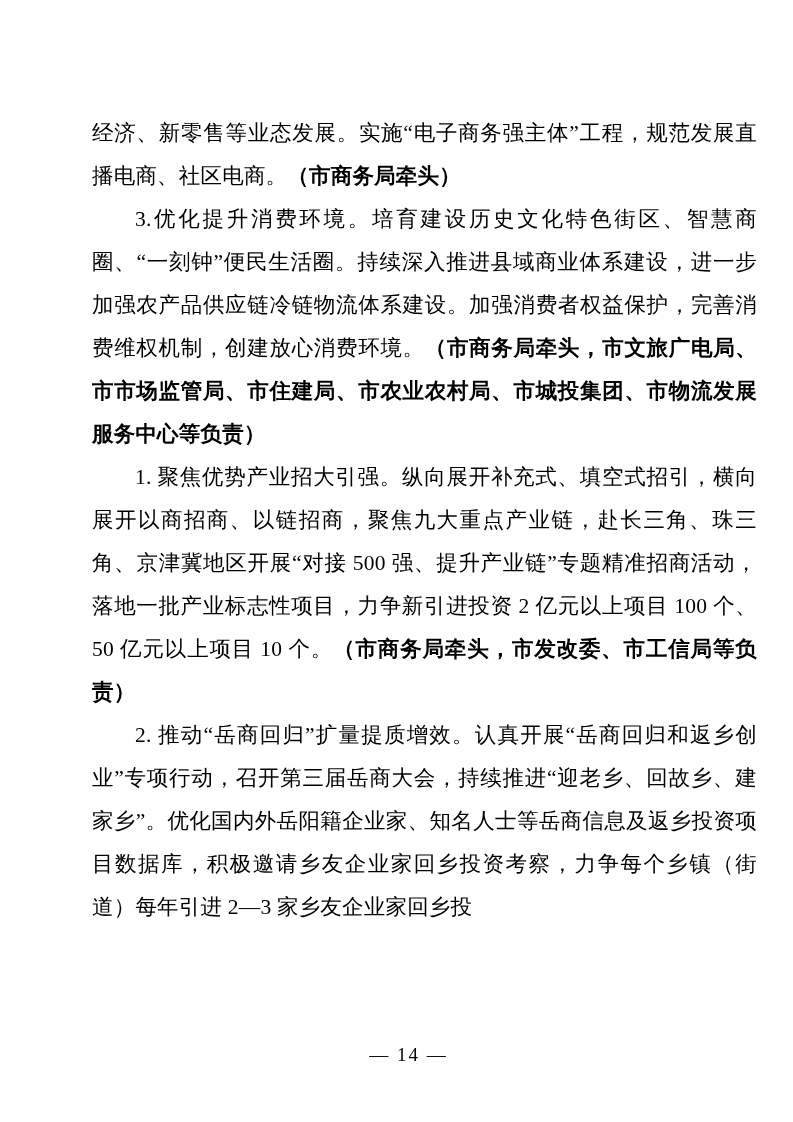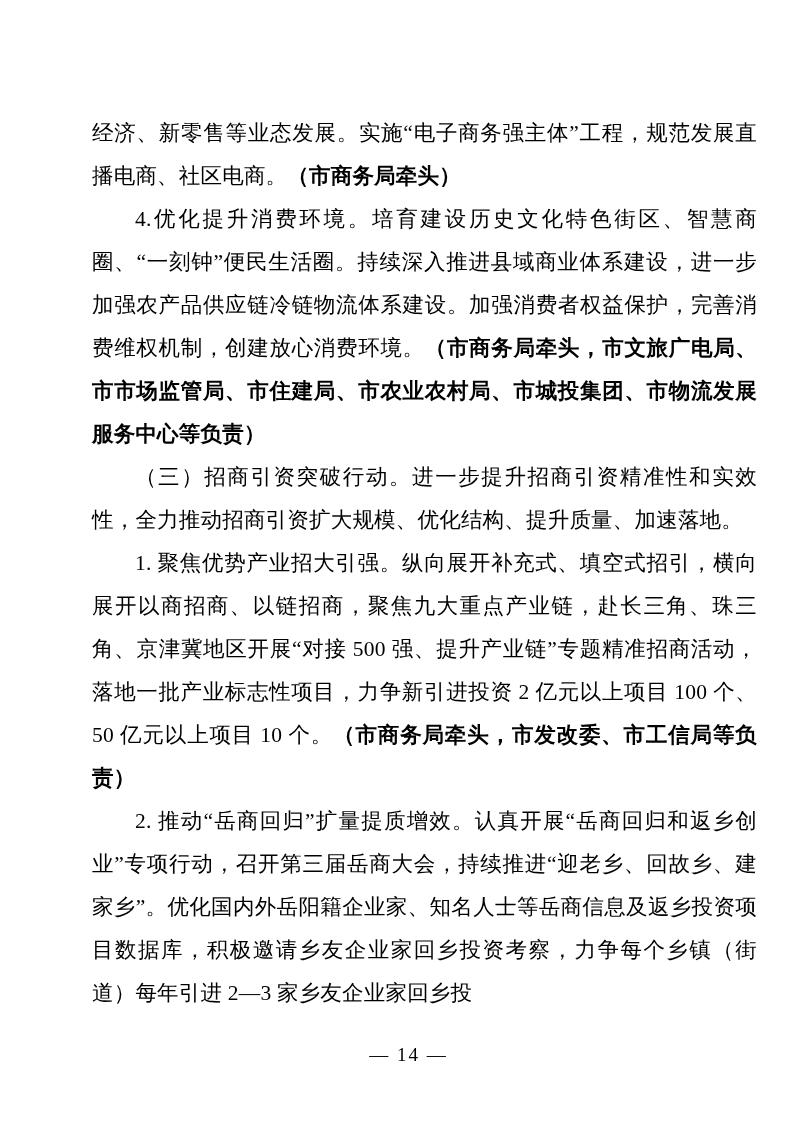--- a/index.html
+++ b/index.html
@@ -52,22 +52,21 @@
     letter-spacing: 2px;
     padding-left: 12px;
   }
 </style>
 </head>
 <body>
 
 <div class="page">
   <div class="body-text">
     <p class="para" id="p0"><span>经济、新零售等业态发展。实施“电子商务强主体”工程，规范发展直播电商、社区电商。</span><span class="bold">（市商务局牵头）</span></p>
-    <p class="para indent" id="p1"><span>4.优化提升消费环境。培育建设历史文化特色街区、智慧商圈、“一刻钟”便民生活圈。持续深入推进县域商业体系建设，进一步加强农产品供应链冷链物流体系建设。加强消费者权益保护，完善消费维权机制，创建放心消费环境。</span><span class="bold">（市商务局牵头，市文旅广电局、市市场监管局、市住建局、市农业农村局、市城投集团、市物流发展服务中心等负责）</span></p>
-    <p class="para indent" id="p2"><span>（三）招商引资突破行动。进一步提升招商引资精准性和实效性，全力推动招商引资扩大规模、优化结构、提升质量、加速落地。</span></p>
+    <p class="para indent" id="p1"><span>3.优化提升消费环境。培育建设历史文化特色街区、智慧商圈、“一刻钟”便民生活圈。持续深入推进县域商业体系建设，进一步加强农产品供应链冷链物流体系建设。加强消费者权益保护，完善消费维权机制，创建放心消费环境。</span><span class="bold">（市商务局牵头，市文旅广电局、市市场监管局、市住建局、市农业农村局、市城投集团、市物流发展服务中心等负责）</span></p>
     <p class="para indent" id="p3"><span>1. 聚焦优势产业招大引强。纵向展开补充式、填空式招引，横向展开以商招商、以链招商，聚焦九大重点产业链，赴长三角、珠三角、京津冀地区开展“对接 500 强、提升产业链”专题精准招商活动，落地一批产业标志性项目，力争新引进投资 2 亿元以上项目 100 个、50 亿元以上项目 10 个。</span><span class="bold">（市商务局牵头，市发改委、市工信局等负责）</span></p>
     <p class="para indent" id="p4"><span>2. 推动“岳商回归”扩量提质增效。认真开展“岳商回归和返乡创业”专项行动，召开第三届岳商大会，持续推进“迎老乡、回故乡、建家乡”。优化国内外岳阳籍企业家、知名人士等岳商信息及返乡投资项目数据库，积极邀请乡友企业家回乡投资考察，力争每个乡镇（街道）每年引进 2—3 家乡友企业家回乡投</span></p>
   </div>
 </div>
 
 <div class="footer">
   <span>— 14 —</span>
 </div>
 
 </body></html>

